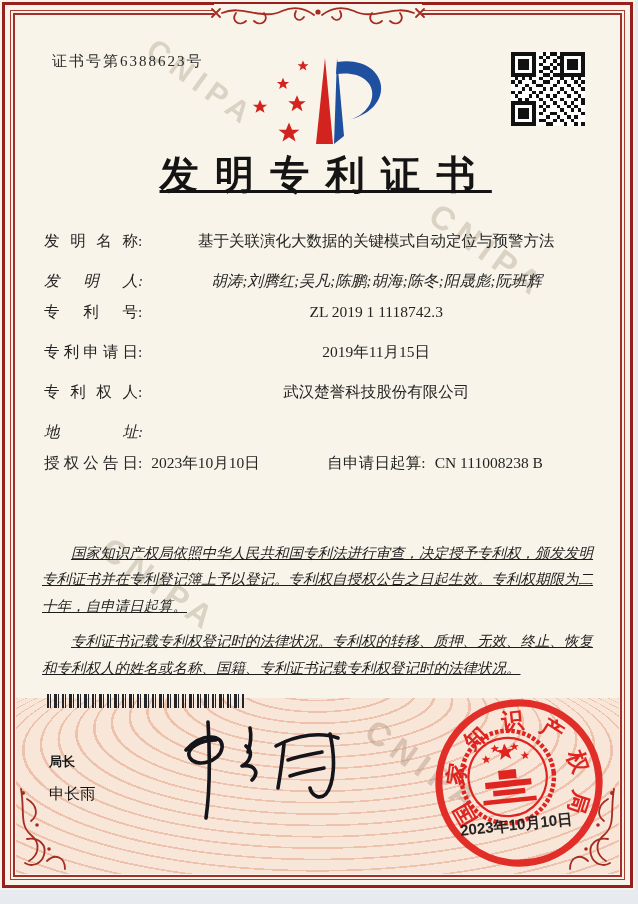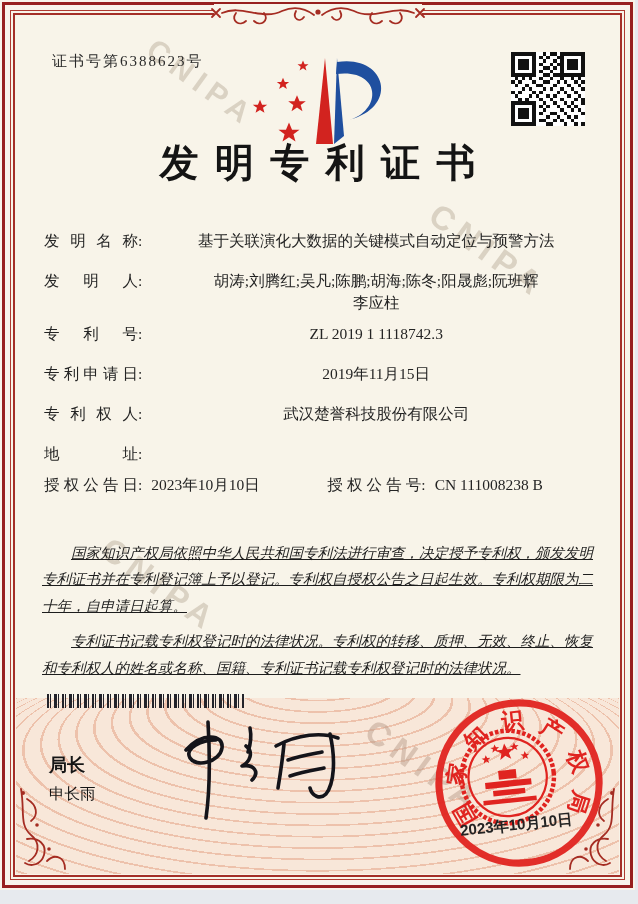--- a/index.html
+++ b/index.html
@@ -18,38 +18,38 @@
   .wm{position:absolute;font-family:"Liberation Sans",sans-serif;font-weight:700;
     color:rgba(176,162,142,.42);letter-spacing:7px;transform:rotate(36deg);user-select:none;}
   .wm1{left:138px;top:66px;font-size:30px;}
   .wm2{left:420px;top:232px;font-size:33px;}
   .wm3{left:92px;top:566px;font-size:33px;}
   .wm4{left:356px;top:748px;font-size:33px;color:rgba(186,158,140,.5);}
   
   .cert-no{position:absolute;left:52px;top:52px;font-size:15px;letter-spacing:2px;color:#2a2a2a;}
   .logo{position:absolute;left:233px;top:54px;}
   .qr{position:absolute;left:511px;top:52px;}
-  .title{position:absolute;left:0;right:0;top:136px;text-align:center;font-size:39px;font-weight:700;
-    letter-spacing:.42em;text-indent:.42em;color:#141414;}
+  .title{position:absolute;left:0;right:0;top:148px;text-align:center;font-size:39px;font-weight:700;
+    letter-spacing:.42em;text-indent:.42em;color:#141414;text-decoration:underline;}
   
   .fields{position:absolute;left:44px;right:34px;top:230px;font-size:15.5px;color:#242424;line-height:22px;}
   .frow{display:flex;align-items:flex-start;}
-  .mbL{margin-bottom:18px;} .mbS{margin-bottom:9px;}
+  .mbL{margin-bottom:18px;} .mbS{margin-bottom:9px;font-style:italic;}
   .flabel{display:inline-block;width:94px;text-align:justify;text-align-last:justify;text-justify:inter-character;flex:none;}
   .colon{flex:none;margin-right:9px;}
   .fvalue{flex:1;text-align:center;}
   .pair2{display:flex;margin-left:26px;}
   
   .body-text{position:absolute;left:42px;right:36px;top:540px;font-style:italic;font-size:14.5px;line-height:1.82;color:#1d1d1d;text-decoration:underline;}
   .body-text p{margin:0 0 9px;text-indent:2em;}
   
   .barcode{position:absolute;left:47px;top:694px;width:198px;height:14px;
     background:repeating-linear-gradient(90deg,#23232a 0 2px,rgba(0,0,0,0) 2px 3px,#23232a 3px 4px,rgba(0,0,0,0) 4px 7px,#23232a 7px 10px,rgba(0,0,0,0) 10px 11px,#23232a 11px 12px,rgba(0,0,0,0) 12px 15px);}
   
-  .director-title{position:absolute;left:49px;top:753px;font-family:"Liberation Sans",sans-serif;font-weight:700;font-size:18px;color:#151515;}
+  .director-title{position:absolute;left:49px;top:753px;font-family:"Liberation Sans",sans-serif;font-weight:700;font-size:13px;color:#151515;}
   .director-name{position:absolute;left:49px;top:784px;font-family:"Liberation Sans",sans-serif;font-weight:400;font-size:15.5px;color:#151515;}
   .signature{position:absolute;left:158px;top:716px;}
   .sig-stroke{fill:none;stroke:#14141a;stroke-width:3.6;stroke-linecap:round;stroke-linejoin:round;}
   
   .seal{position:absolute;left:430px;top:694px;width:178px;height:178px;transform:rotate(-6deg);}
   .seal-ring{fill:none;stroke:#e02420;stroke-width:8;opacity:.95;}
   .seal-ch{font-size:25px;font-weight:700;fill:#e02420;font-family:"Liberation Serif",serif;}
   .seal-date{font-family:"Liberation Sans",sans-serif;font-weight:700;font-size:17px;fill:#232323;}
   .emblem{fill:#e02420;stroke:#e02420;}
   
@@ -172,21 +172,20 @@
       <div class="frow mbL">
         <span class="flabel">发明名称</span>
           <span class="colon">:</span>
         <span class="fvalue">基于关联演化大数据的关键模式自动定位与预警方法</span>
       </div>
       <div class="frow mbS">
         <span class="flabel">发明人</span>
           <span class="colon">:</span>
         <span class="fvalue">
             <div>胡涛;刘腾红;吴凡;陈鹏;胡海;陈冬;阳晟彪;阮班辉</div>
-            <div>李应柱</div>
           </span>
       </div>
       <div class="frow mbL">
         <span class="flabel">专利号</span>
           <span class="colon">:</span>
         <span class="fvalue">ZL 2019 1 1118742.3</span>
       </div>
       <div class="frow mbL">
         <span class="flabel">专利申请日</span>
           <span class="colon">:</span>
@@ -199,21 +198,21 @@
       </div>
       <div class="frow mbS">
         <span class="flabel">地址</span>
           <span class="colon">:</span>
       </div>
       <div class="frow">
         <span class="flabel">授权公告日</span>
           <span class="colon">:</span>
         <span style="width:150px;flex:none;">2023年10月10日</span>
         <span class="pair2">
-          <span class="flabel">授权公告号</span>
+          <span class="flabel">自申请日起算</span>
             <span class="colon">:</span>
           <span>CN 111008238 B</span>
         </span>
       </div>
     </div>
 
     <div class="body-text">
       <p>国家知识产权局依照中华人民共和国专利法进行审查，决定授予专利权，颁发发明专利证书并在专利登记簿上予以登记。专利权自授权公告之日起生效。专利权期限为二十年，自申请日起算。</p>
       <p>专利证书记载专利权登记时的法律状况。专利权的转移、质押、无效、终止、恢复和专利权人的姓名或名称、国籍、专利证书记载专利权登记时的法律状况。</p>
     </div>

